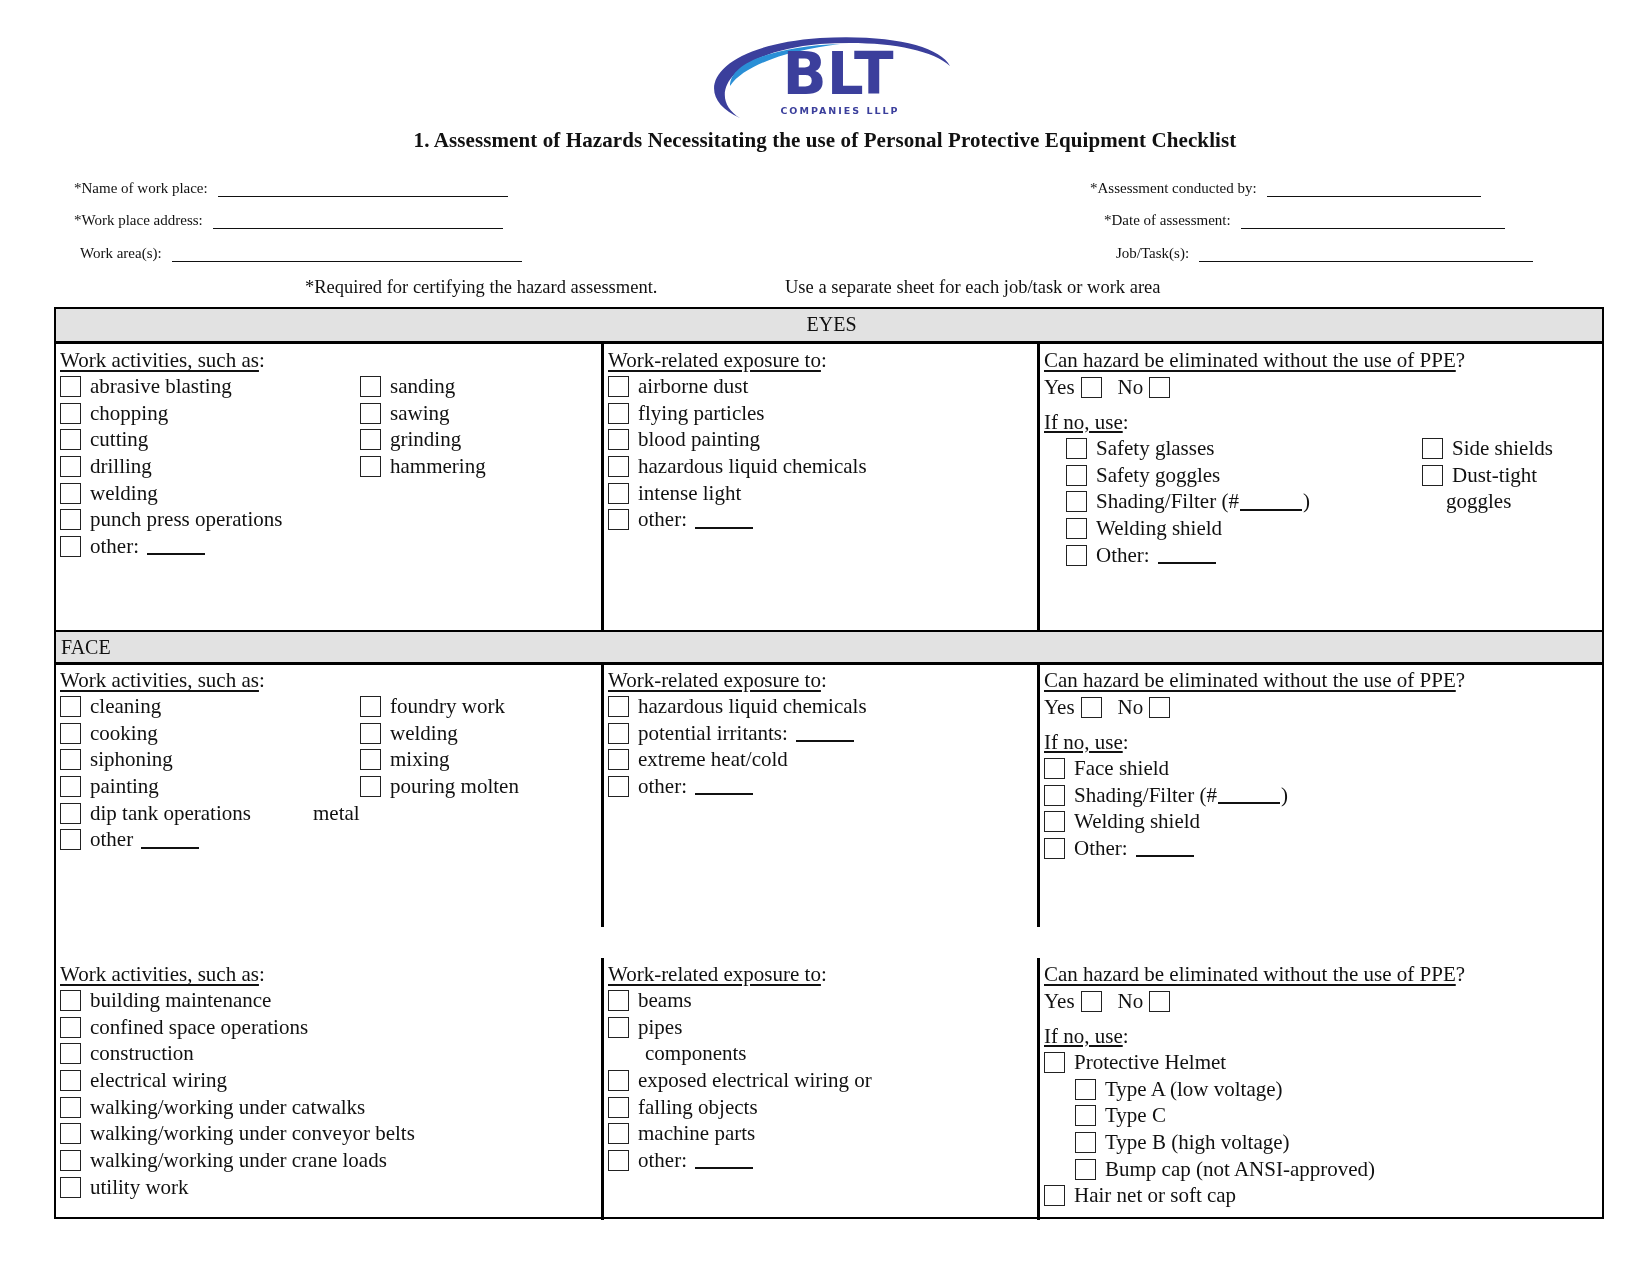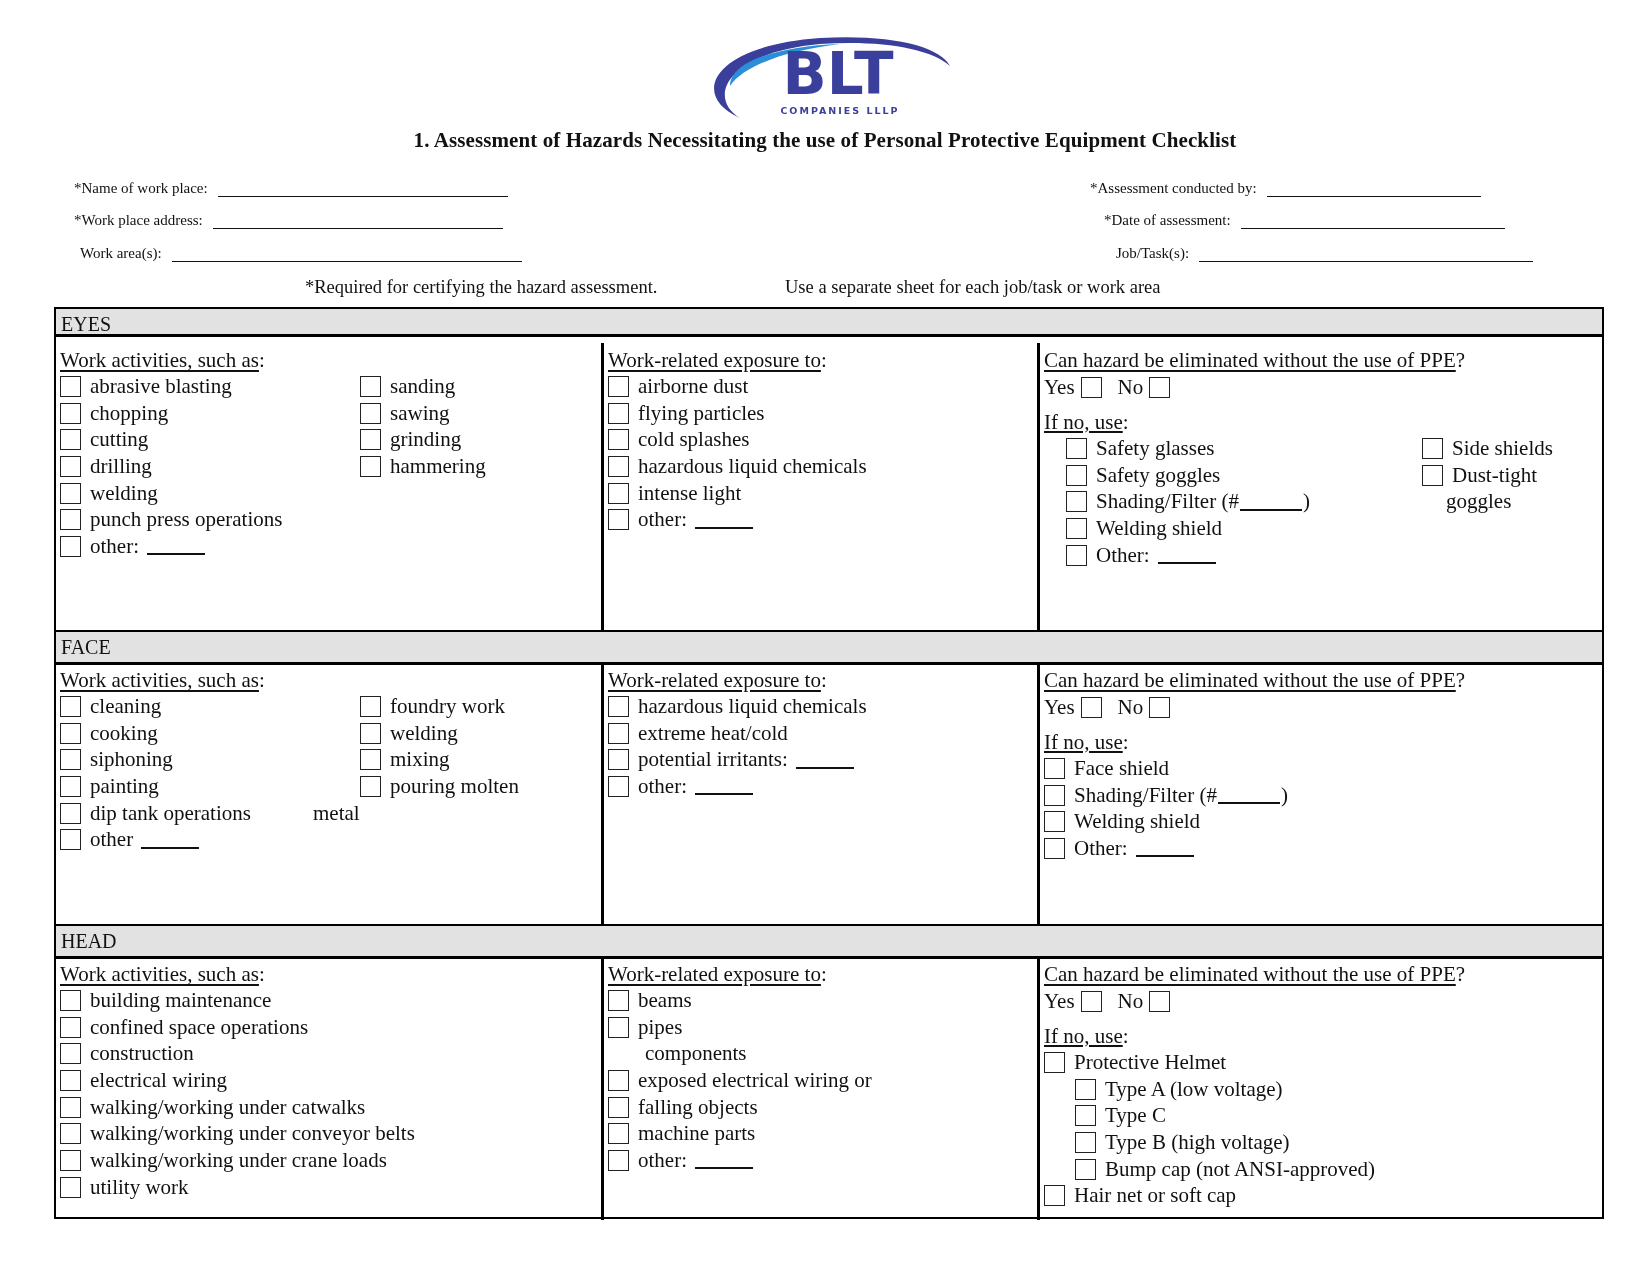--- a/index.html
+++ b/index.html
@@ -74,21 +74,21 @@
 <div class="field" style="left:1116px; top:243px;">
   <span>Job/Task(s):</span>
   <span class="line" style="width:334px;"></span>
 </div>
 
 <div class="note" style="left:305px;">*Required for certifying the hazard assessment.</div>
 <div class="note" style="left:785px;">Use a separate sheet for each job/task or work area</div>
 
 <div class="table">
 
-  <div class="section-hdr" style="top:0; height:28px;">EYES</div>
+  <div class="section-hdr" style="top:0; height:35px;text-align:center;">EYES</div>
   <div class="vline" style="left:545px; top:34px; height:290px;"></div>
   <div class="vline" style="left:981px; top:34px; height:290px;"></div>
 
   <div class="col" style="left:0; top:38px; width:545px;">
     <div class="col-head"><u>Work activities, such as</u><span>:</span></div>
     <div style="position:relative;">
       <div style="position:absolute; left:4px; top:0;">
         <div class="item">
             <span class="cb"></span>
             <span>abrasive blasting</span>
@@ -146,21 +146,21 @@
       <div class="item">
           <span class="cb"></span>
           <span>airborne dust</span>
         </div>
       <div class="item">
           <span class="cb"></span>
           <span>flying particles</span>
         </div>
       <div class="item">
           <span class="cb"></span>
-          <span>cold splashes</span>
+          <span>blood painting</span>
         </div>
       <div class="item">
           <span class="cb"></span>
           <span>hazardous liquid chemicals</span>
         </div>
       <div class="item">
           <span class="cb"></span>
           <span>intense light</span>
         </div>
       <div class="item">
@@ -278,26 +278,26 @@
 
   <div class="col" style="left:548px; top:358px; width:430px;">
     <div class="col-head"><u>Work-related exposure to</u><span>:</span></div>
     <div style="margin-left:4px;">
       <div class="item">
           <span class="cb"></span>
           <span>hazardous liquid chemicals</span>
         </div>
       <div class="item">
           <span class="cb"></span>
-          <span>extreme heat/cold</span>
-        </div>
-      <div class="item">
-          <span class="cb"></span>
           <span>potential irritants:</span>
           <span class="blank"></span>
+        </div>
+      <div class="item">
+          <span class="cb"></span>
+          <span>extreme heat/cold</span>
         </div>
       <div class="item">
           <span class="cb"></span>
           <span>other:</span>
           <span class="blank"></span>
         </div>
     </div>
   </div>
 
   <div class="col" style="left:984px; top:358px; width:560px;">
@@ -325,21 +325,20 @@
           <span>Welding shield</span>
         </div>
       <div class="item">
           <span class="cb"></span>
           <span>Other:</span>
           <span class="blank"></span>
         </div>
     </div>
   </div>
 
-  <div class="section-hdr mid" style="top:615px; height:35px;">HEAD</div>
   <div class="vline" style="left:545px; top:649px; height:262px;"></div>
   <div class="vline" style="left:981px; top:649px; height:262px;"></div>
 
   <div class="col" style="left:0; top:652px; width:545px;">
     <div class="col-head"><u>Work activities, such as</u><span>:</span></div>
     <div style="margin-left:4px;">
       <div class="item">
           <span class="cb"></span>
           <span>building maintenance</span>
         </div>

